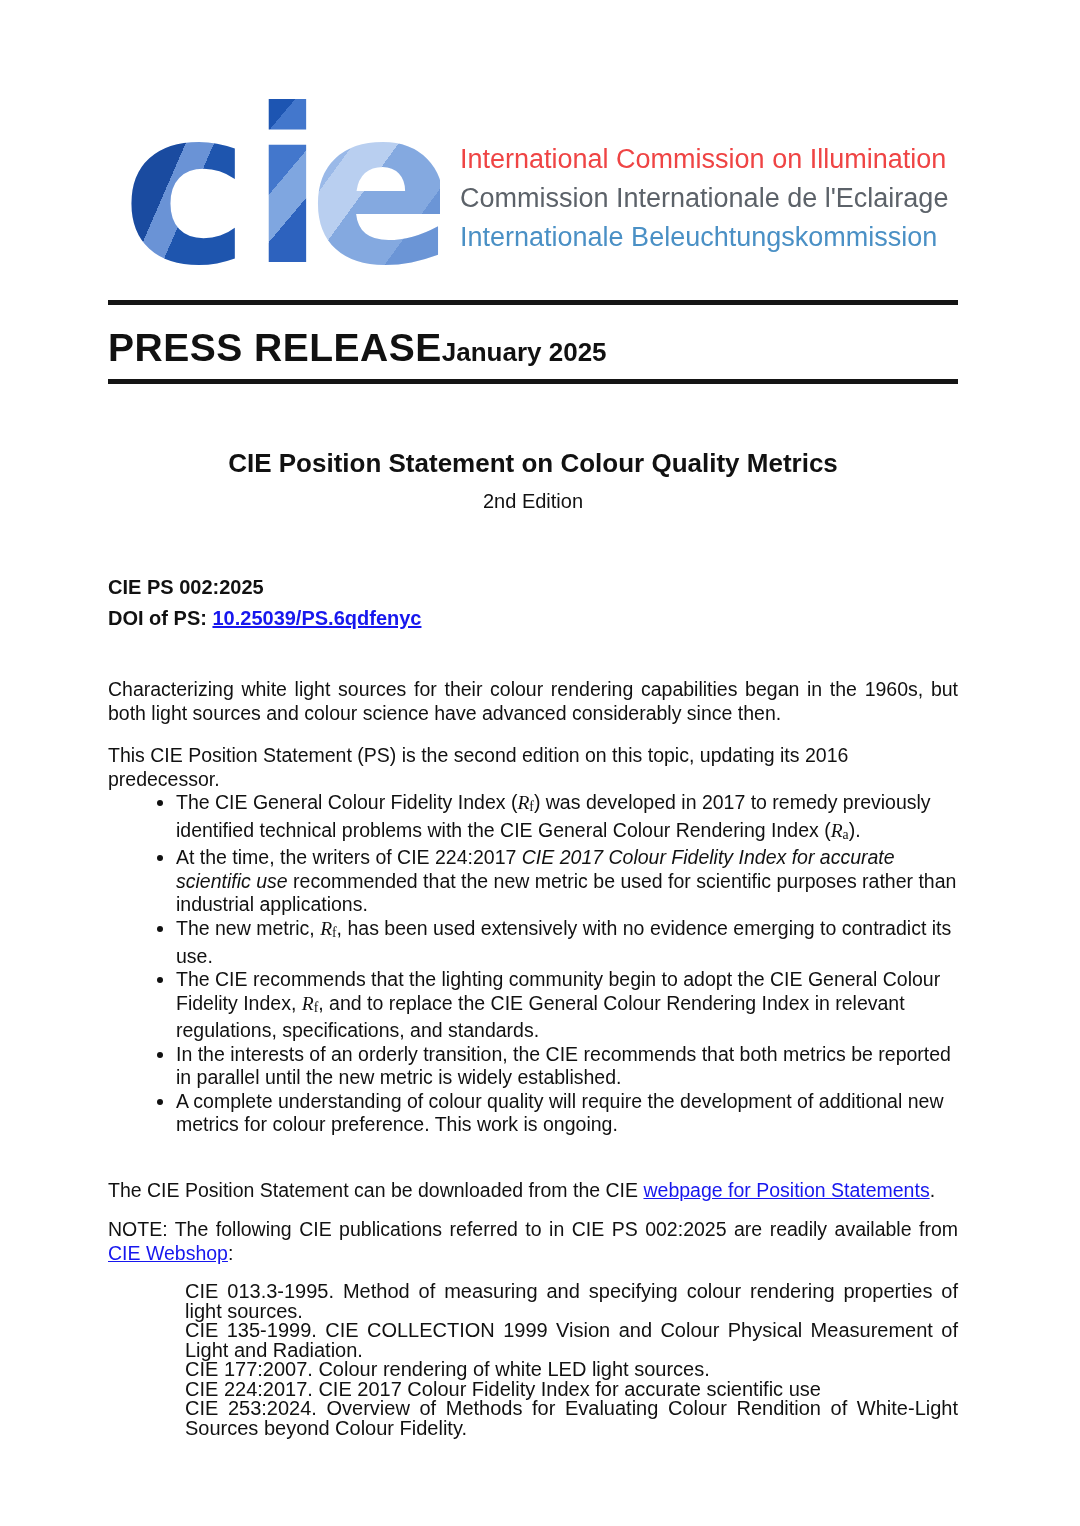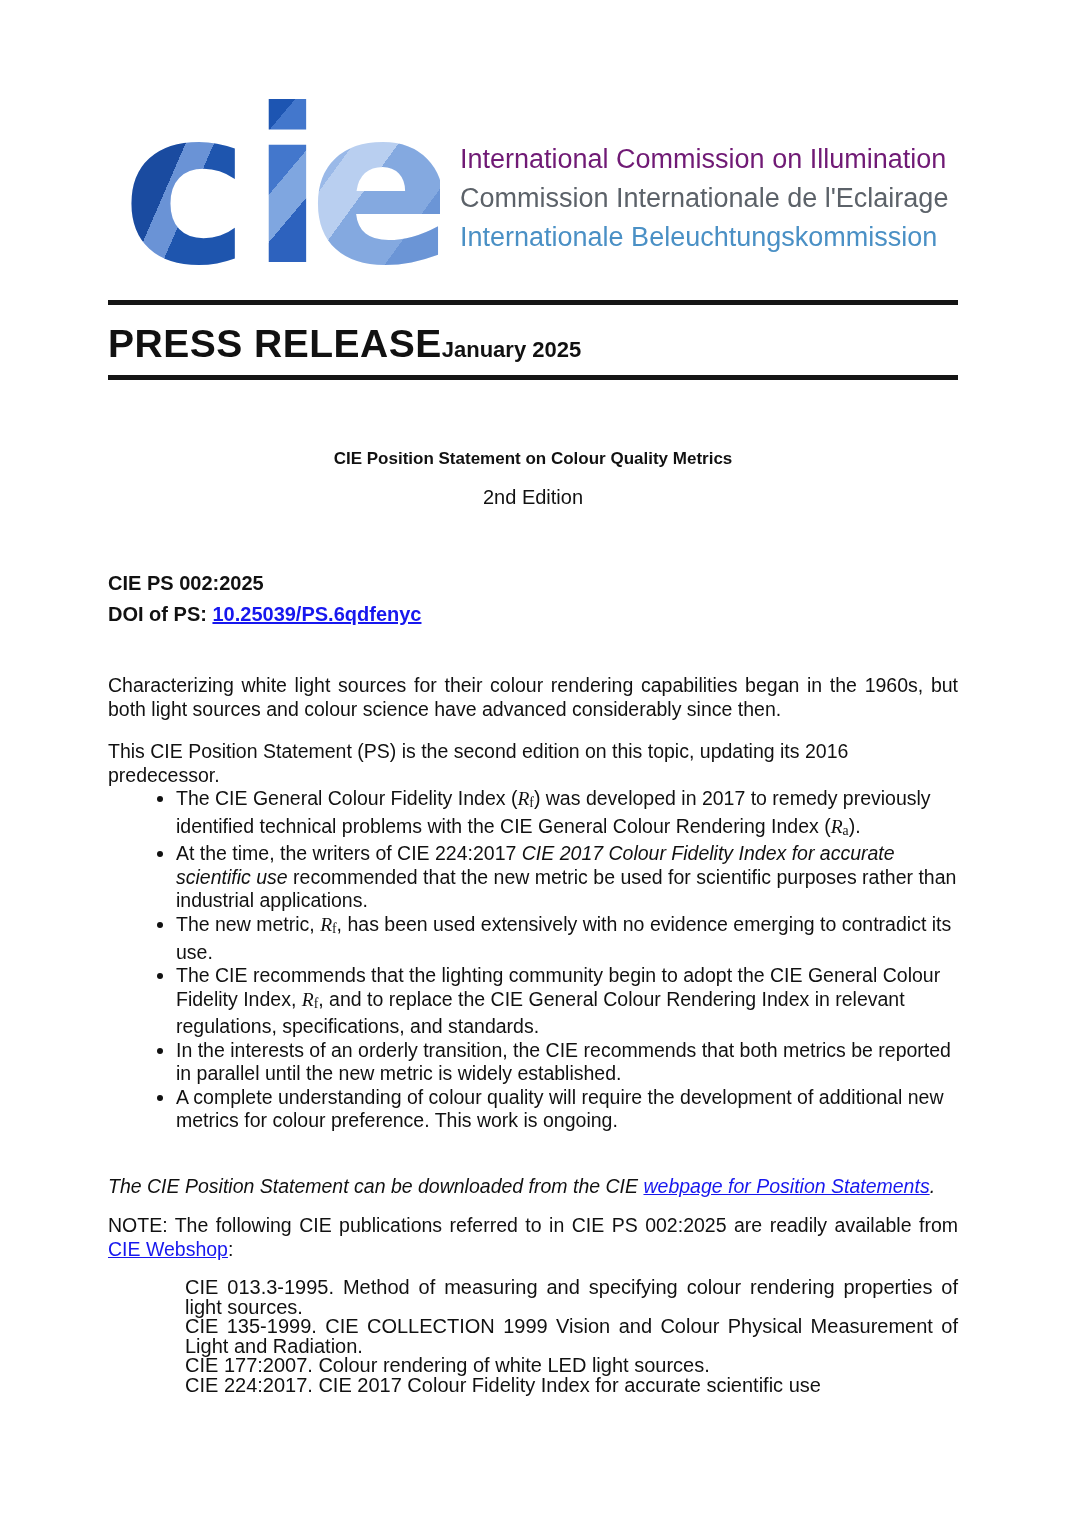--- a/index.html
+++ b/index.html
@@ -11,58 +11,58 @@
     overflow: hidden;
   }
   .page { width: 1080px; height: 1526px; position: relative; }
   .content { margin-left: 108px; width: 850px; }
 
   
   .logo-row { display: flex; align-items: flex-start; padding-top: 98px; margin-left: 18px; }
   .logo-mark { width: 314px; height: 176px; flex: 0 0 auto; }
   .logo-text { margin-left: 20px; padding-top: 42px; white-space: nowrap; }
   .logo-text div { font-size: 27px; line-height: 39px; font-weight: 300; letter-spacing: 0px; }
-  .logo-line1 { color: #701a75; }
+  .logo-line1 { color: #ef4444; }
   .logo-line2 { color: #5c6269; }
   .logo-line3 { color: #4a90c5; }
 
   
   .pr-bar {
     margin-top: 26px;
     border-top: 5px solid #151515;
     border-bottom: 5px solid #151515;
     display: flex; align-items: baseline;
     padding: 3px 0 9px 0;
   }
   .pr-title { font-size: 39px; font-weight: bold; line-height: 44px; letter-spacing: 0.5px; }
-  .pr-date  { font-size: 22px; font-weight: bold; margin-top: 29px; }
+  .pr-date  { font-size: 26px; font-weight: bold; margin-top: 29px; }
 
   
-  .doc-title { margin-top: 64px; text-align: center; font-size: 17px; font-weight: bold; line-height: 30px; }
+  .doc-title { margin-top: 64px; text-align: center; font-size: 26px; font-weight: bold; line-height: 30px; }
   .doc-subtitle { margin-top: 10px; text-align: center; font-size: 20px; line-height: 26px; }
 
   
   .doc-ref { margin-top: 58px; font-size: 20px; font-weight: bold; line-height: 31px; }
 
   
   .body-text { font-size: 19.5px; line-height: 23.5px; }
   .para { margin: 0; }
   .p1 { margin-top: 44px; text-align: justify; }
   .p2 { margin-top: 19px; }
   .p3 { margin-top: 21px; }
 
   ul.bullets { margin: 0; padding: 0 0 0 68px; }
   ul.bullets li { margin: 0; padding: 0; line-height: 23.5px; }
 
   .seg-n  { }
   .seg-i  { font-style: italic; }
   .seg-ri { font-family: "Liberation Serif", serif; font-style: italic; }
   .seg-sub{ font-family: "Liberation Serif", serif; font-size: 0.7em; vertical-align: -0.16em; }
 
-  .download { margin-top: 42px; font-style: italic; }
+  .download { margin-top: 42px; }
   .note { margin-top: 16px; text-align: justify; }
 
   a.doc-link { color: #1717ee; text-decoration: underline; }
   a.doi-link { font-weight: bold; }
 
   
   .pubs { margin-top: 17px; margin-left: 77px; font-size: 20px; line-height: 19.5px; }
   .pub { text-align: justify; }
 </style>
 </head>
@@ -144,17 +144,18 @@
 
       <p class="para download"><span>The CIE Position Statement can be downloaded from the CIE </span><a href="#" class="doc-link">webpage for Position Statements</a><span>.</span></p>
 
       <p class="para note"><span>NOTE: The following CIE publications referred to in CIE PS 002:2025 are readily available from </span><a href="#" class="doc-link">CIE Webshop</a><span>:</span></p>
 
       <div class="pubs">
         <div class="pub">CIE 013.3-1995. Method of measuring and specifying colour rendering properties of light sources.</div>
         <div class="pub">CIE 135-1999. CIE COLLECTION 1999 Vision and Colour Physical Measurement of Light and Radiation.</div>
         <div class="pub">CIE 177:2007. Colour rendering of white LED light sources.</div>
         <div class="pub">CIE 224:2017. CIE 2017 Colour Fidelity Index for accurate scientific use</div>
+        <div class="pub">CIE 253:2024. Overview of Methods for Evaluating Colour Rendition of White-Light Sources beyond Colour Fidelity.</div>
       </div>
     </div>
 
   </div>
 </div>
 
 </body></html>

